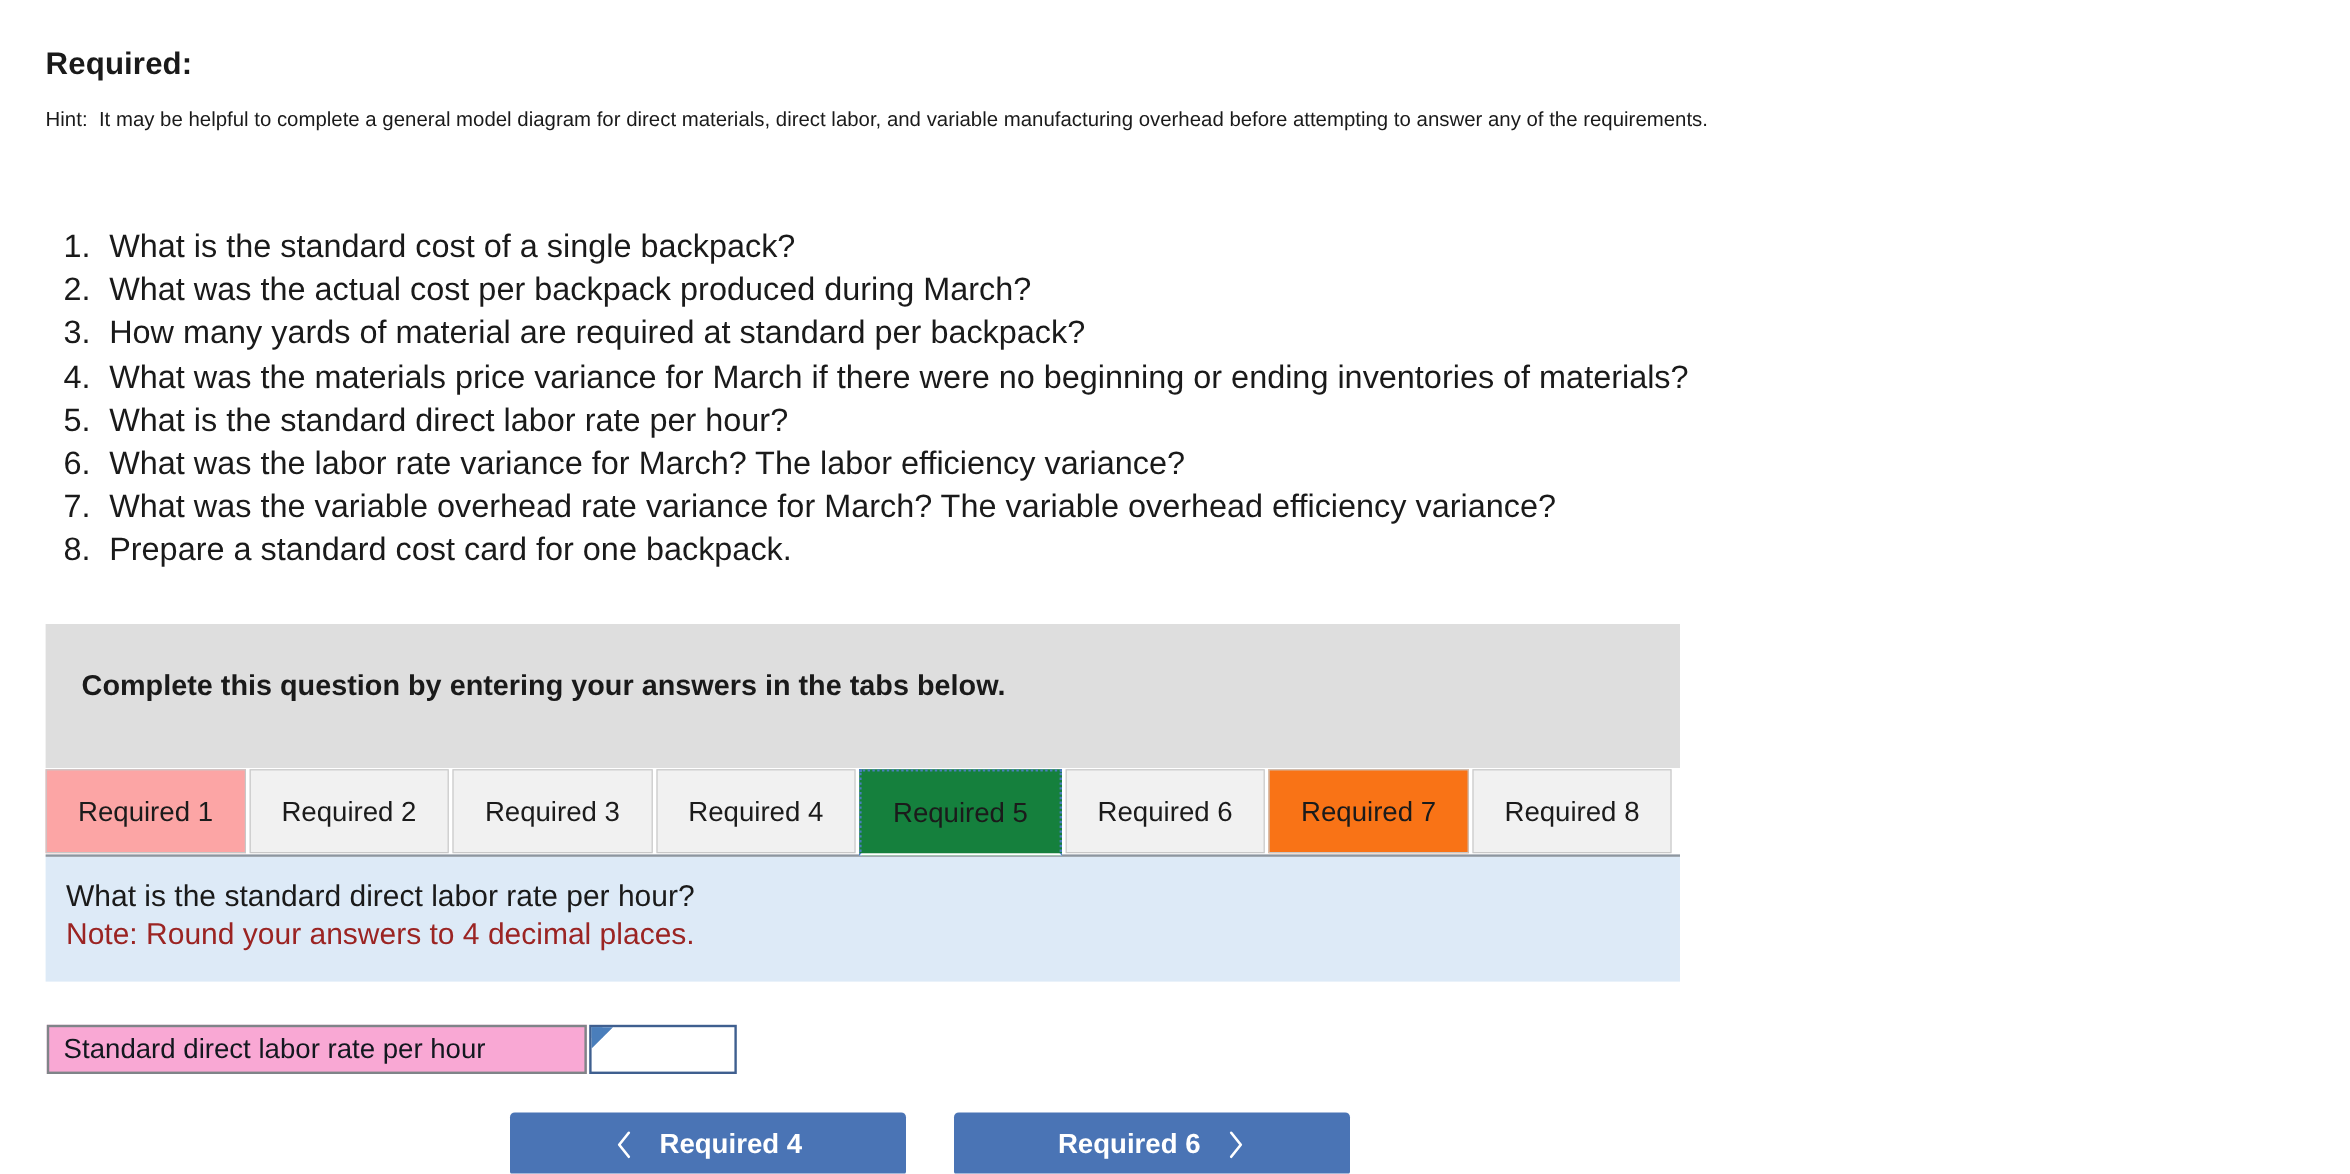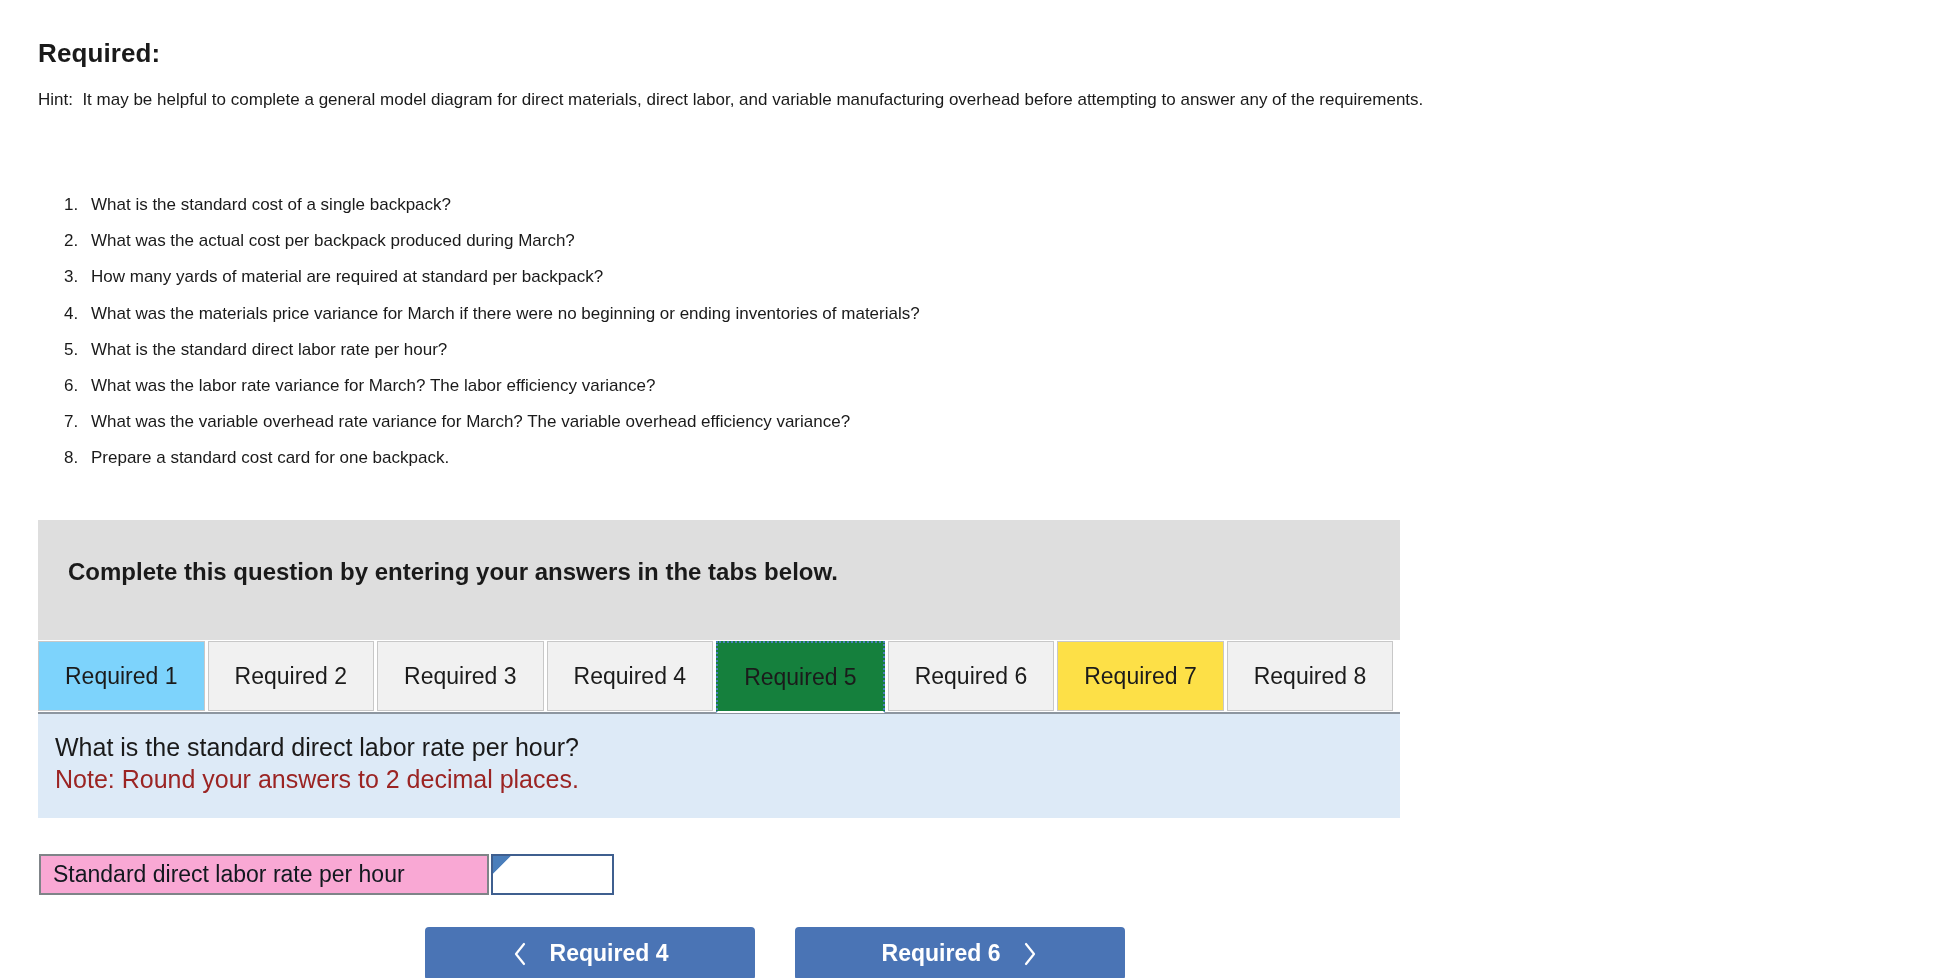--- a/index.html
+++ b/index.html
@@ -35,21 +35,21 @@
     white-space: pre-wrap;
   }
 
   
   ol.qlist {
     position: absolute;
     left: 38px; top: 155px;
     margin: 0;
     padding: 0 0 0 45px;
     list-style: decimal;
-    font-size: 17px;
+    font-size: 27px;
     line-height: 36.2px;
   }
   ol.qlist li { padding-left: 8px; }
 
   
   .gray-band {
     position: absolute;
     left: 38px; top: 488px;
     width: 1362px; height: 120px;
     background: #dedede;
@@ -233,50 +233,50 @@
     <li>What was the labor rate variance for March? The labor efficiency variance?</li>
     <li>What was the variable overhead rate variance for March? The variable overhead efficiency variance?</li>
     <li>Prepare a standard cost card for one backpack.</li>
   </ol>
 
   <div class="gray-band" style="background: rgb(222, 222, 222);">
     <div class="gray-band-text">Complete this question by entering your answers in the tabs below.</div>
   </div>
 
   <div class="tabstrip">
-    <div class="tab" style="background: #7dd3fc; align-items: center;">
+    <div class="tab" style="background: #fca5a5; align-items: center;">
         <span>Required 1</span>
       </div>
     <div class="tab" style="background: rgb(241, 241, 241);">
         <span>Required 2</span>
       </div>
     <div class="tab" style="background: rgb(241, 241, 241);">
         <span>Required 3</span>
       </div>
     <div class="tab" style="background: rgb(241, 241, 241);">
         <span>Required 4</span>
       </div>
     <div class="tab active" style="border-color: rgb(74, 126, 187) rgb(74, 126, 187) rgb(255, 255, 255);">
         <span>Required 5</span>
       </div>
     <div class="tab" style="background: rgb(241, 241, 241);">
         <span>Required 6</span>
       </div>
-    <div class="tab" style="background: #fde047;">
+    <div class="tab" style="background: #f97316;">
         <span>Required 7</span>
       </div>
     <div class="tab" style="background: rgb(241, 241, 241);">
         <span>Required 8</span>
       </div>
   </div>
   <div class="tabstrip-rule"></div>
 
   <div class="qpanel" style="background: rgb(221, 234, 247);">
     <div class="qpanel-q">What is the standard direct labor rate per hour?</div>
-    <div class="qpanel-note" style="color: rgb(155, 36, 35);">Note: Round your answers to 2 decimal places.</div>
+    <div class="qpanel-note" style="color: rgb(155, 36, 35);">Note: Round your answers to 4 decimal places.</div>
   </div>
 
   <div class="answer-row">
     <div class="answer-label" style="background: #f9a8d4;">Standard direct labor rate per hour</div>
     <div class="answer-input-wrap">
       <input class="answer-input" type="text" placeholder="" style="">
       <span class="corner-tri"></span>
     </div>
   </div>
 

